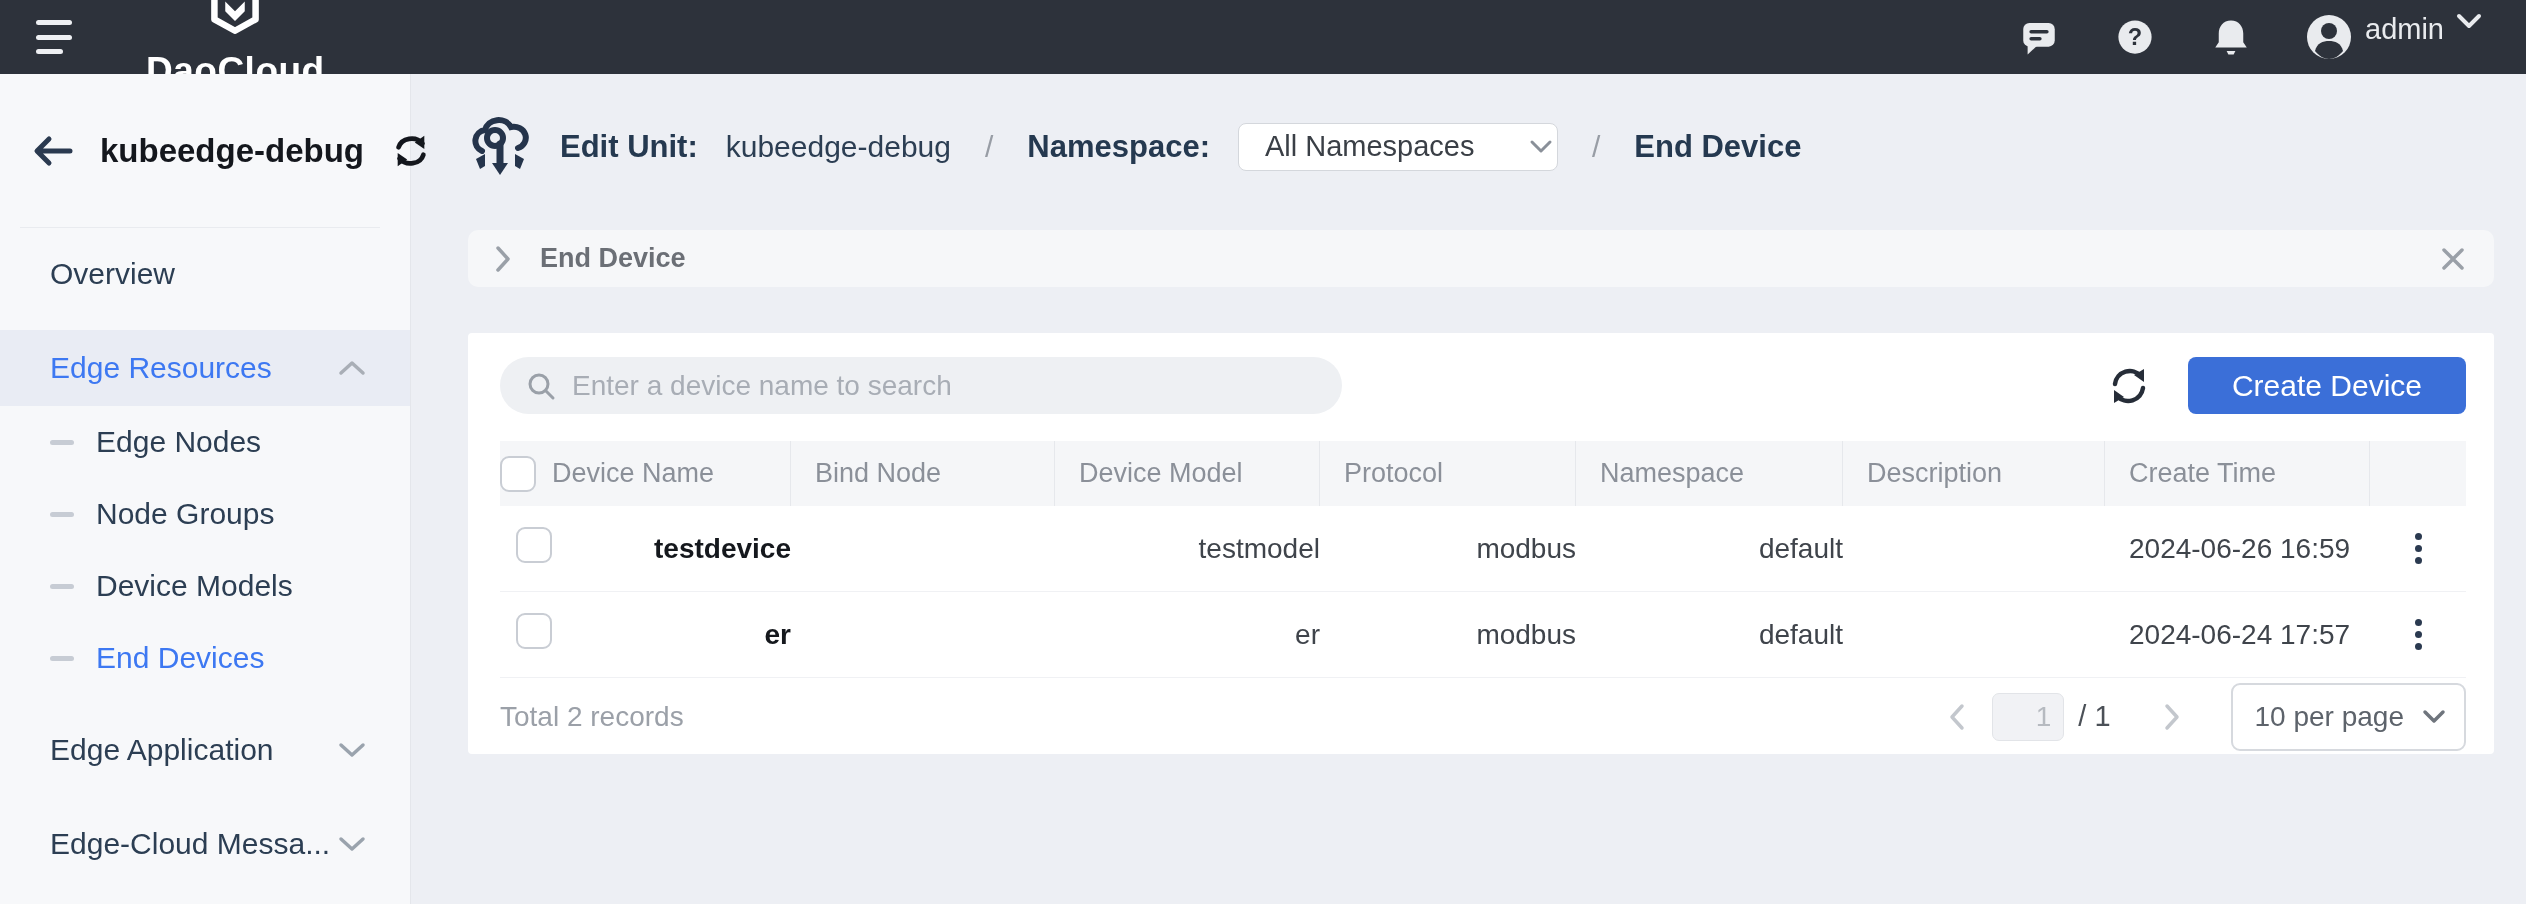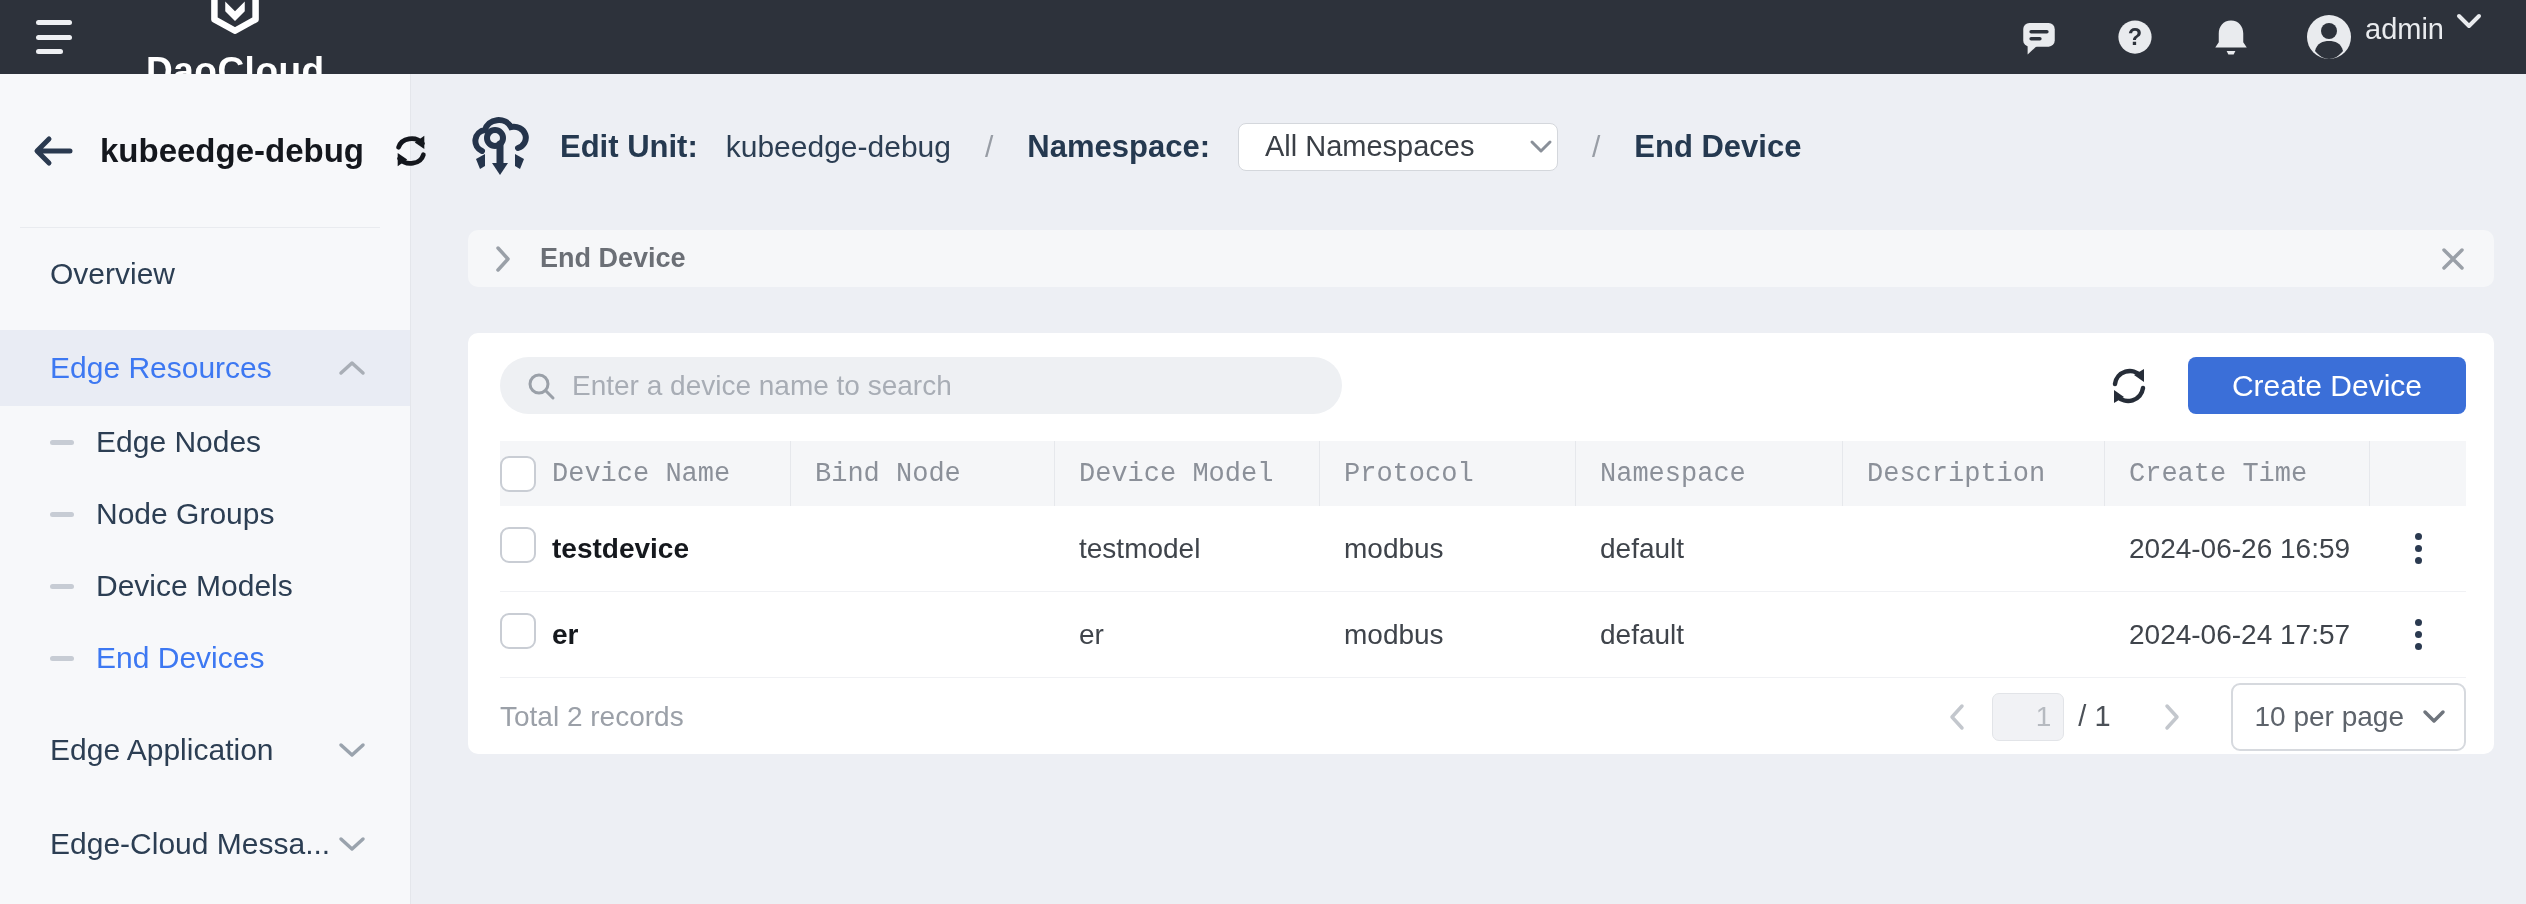--- a/index.html
+++ b/index.html
@@ -71,21 +71,21 @@
 
   .panel-bar {
     margin-top:31px; height:57px; background:#f6f7f9; border-radius:10px;
     display:flex; align-items:center; padding:0 28px 0 26px; gap:28px;
   }
   .panel-title { font-size:27px; font-weight:700; color:#6b6f76; flex:1; }
   .panel-close { cursor:pointer; display:flex; align-items:center; }
 
   
   .card {
-    margin-top:46px; background:#fff; border-radius:10px;
+    margin-top:46px; background:#fff; border-radius:4px;
     padding:24px 28px 0 32px; height:421px;
     display:flex; flex-direction:column;
   }
   .toolbar { display:flex; align-items:center; height:57px; flex:0 0 auto; }
   .search {
     width:842px; height:57px; background:#eef0f3; border-radius:29px;
     display:flex; align-items:center; padding:0 26px; gap:16px;
   }
   .search input {
     border:none; outline:none; background:transparent; flex:1;
@@ -103,27 +103,27 @@
   
   .table { margin-top:27px; flex:1; display:flex; flex-direction:column; }
   .tr {
     display:grid;
     grid-template-columns:52px 239px 264px 265px 256px 267px 262px 265px 1fr;
     align-items:center;
   }
   .thead { height:65px; background:#f5f6f8; }
   .thead .th {
     font-size:27px; color:#8b9099; padding-left:24px; height:65px;
-    display:flex; align-items:center; border-right:1px solid #e6e8ec;font-family:Liberation Mono, monospace;
+    display:flex; align-items:center; border-right:1px solid #e6e8ec;
   }
   .thead .th:first-child { padding-left:0; justify-content:flex-start; border-right:none; }
   .thead .th.first-data { padding-left:0; }
   .thead .th:last-child { border-right:none; }
   .row { height:86px; border-bottom:1px solid #f0f1f4; font-size:28px; color:#3f444b; }
-  .row .td { padding-left:24px; white-space:nowrap; overflow:hidden; }
+  .row .td { padding-left:24px; white-space:nowrap; overflow:hidden;text-align:right; }
   .row .td.no-pad { padding-left:0; }
   .row .td.name { font-weight:700; color:#15181d; }
   .row .td.time { text-align:right; padding-right:28px; }
   .row .td.actions { display:flex; justify-content:center; }
   .checkbox {
     width:36px; height:36px; background:#fff; border:2px solid #c9cdd4;
     border-radius:9px; cursor:pointer; display:inline-block;
   }
   .kebab { display:flex; flex-direction:column; gap:5px; padding:8px 10px; cursor:pointer; }
   .kebab i { width:7px; height:7px; border-radius:50%; background:#2b3a50; display:block; }

